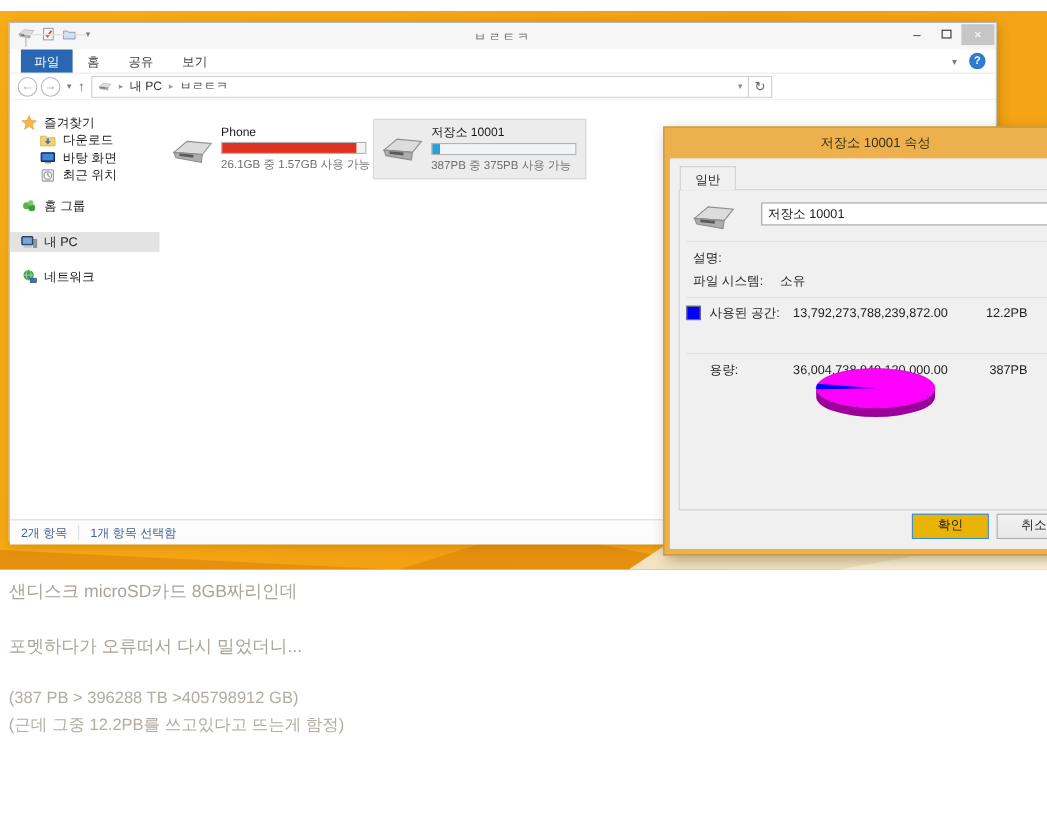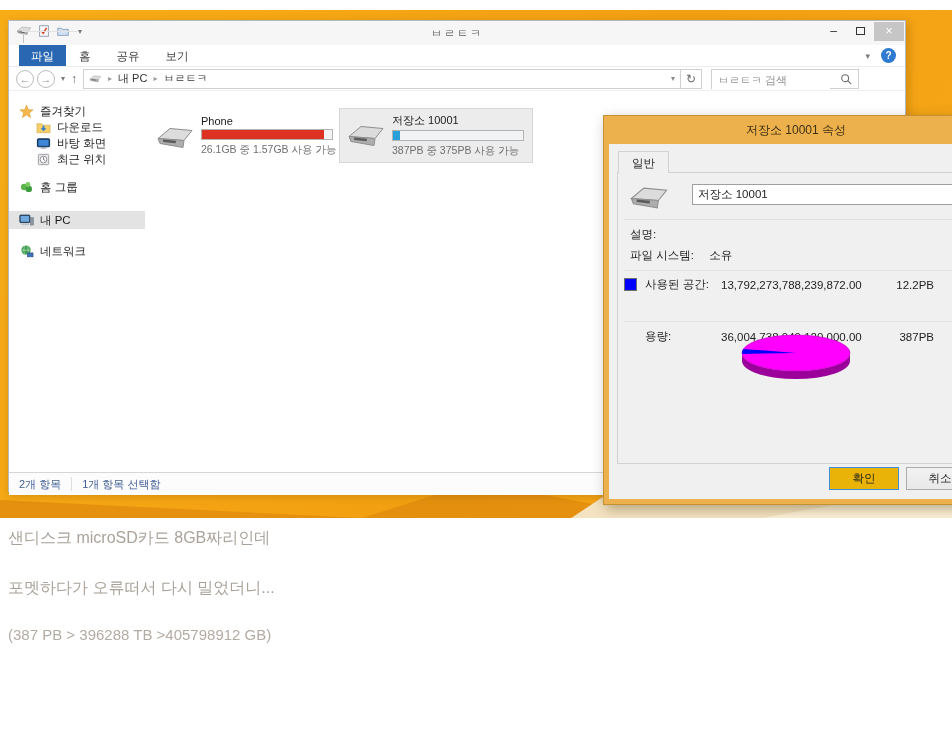--- a/index.html
+++ b/index.html
@@ -185,27 +185,20 @@
           </svg>
         <span class="crumb-sep">▸</span>
         <span>내 PC</span>
         <span class="crumb-sep">▸</span>
         <span>ㅂㄹㅌㅋ</span>
         <span class="tail">
             <span class="addr-chev">▾</span>
           </span>
       </div>
       <div class="refreshbox">↻</div>
-      <div class="searchbox">
-        <input placeholder="ㅂㄹㅌㅋ 검색" style="">
-        <svg class="search-glass" width="12" height="12" viewBox="0 0 14 14">
-            <circle cx="6" cy="6" r="4" fill="none" stroke="#6f6f6f" stroke-width="1.3"></circle>
-            <path d="M9 9 L13 13" stroke="#6f6f6f" stroke-width="1.3"></path>
-          </svg>
-      </div>
     </div>
 
     <div class="ebody">
       <div class="sidebar">
         <div class="srow">
           <svg class="sicon" viewBox="0 0 16 16">
               <path d="M8 1 L10 6 L15 6.2 L11 9.5 L12.4 14.5 L8 11.6 L3.6 14.5 L5 9.5 L1 6.2 L6 6 Z" fill="#f7b64e" stroke="#d99b2e" stroke-width="0.6"></path>
             </svg>
           <span>즐겨찾기</span>
         </div>
@@ -347,15 +340,16 @@
 
       <div class="dbtn dbtn-ok">확인</div>
       <div class="dbtn dbtn-cancel">취소</div>
     </div>
   </div>
 
   <div id="caption">
     <div class="cap-line">샌디스크 microSD카드 8GB짜리인데</div>
     <div class="cap-line cap-2">포멧하다가 오류떠서 다시 밀었더니...</div>
     <div class="cap-4">(387 PB &gt; 396288 TB &gt;405798912  GB)</div>
+    <div class="cap-5">(근데 그중 12.2PB를 쓰고있다고 뜨는게 함정)</div>
   </div>
 
 </div>
 
 </body></html>

